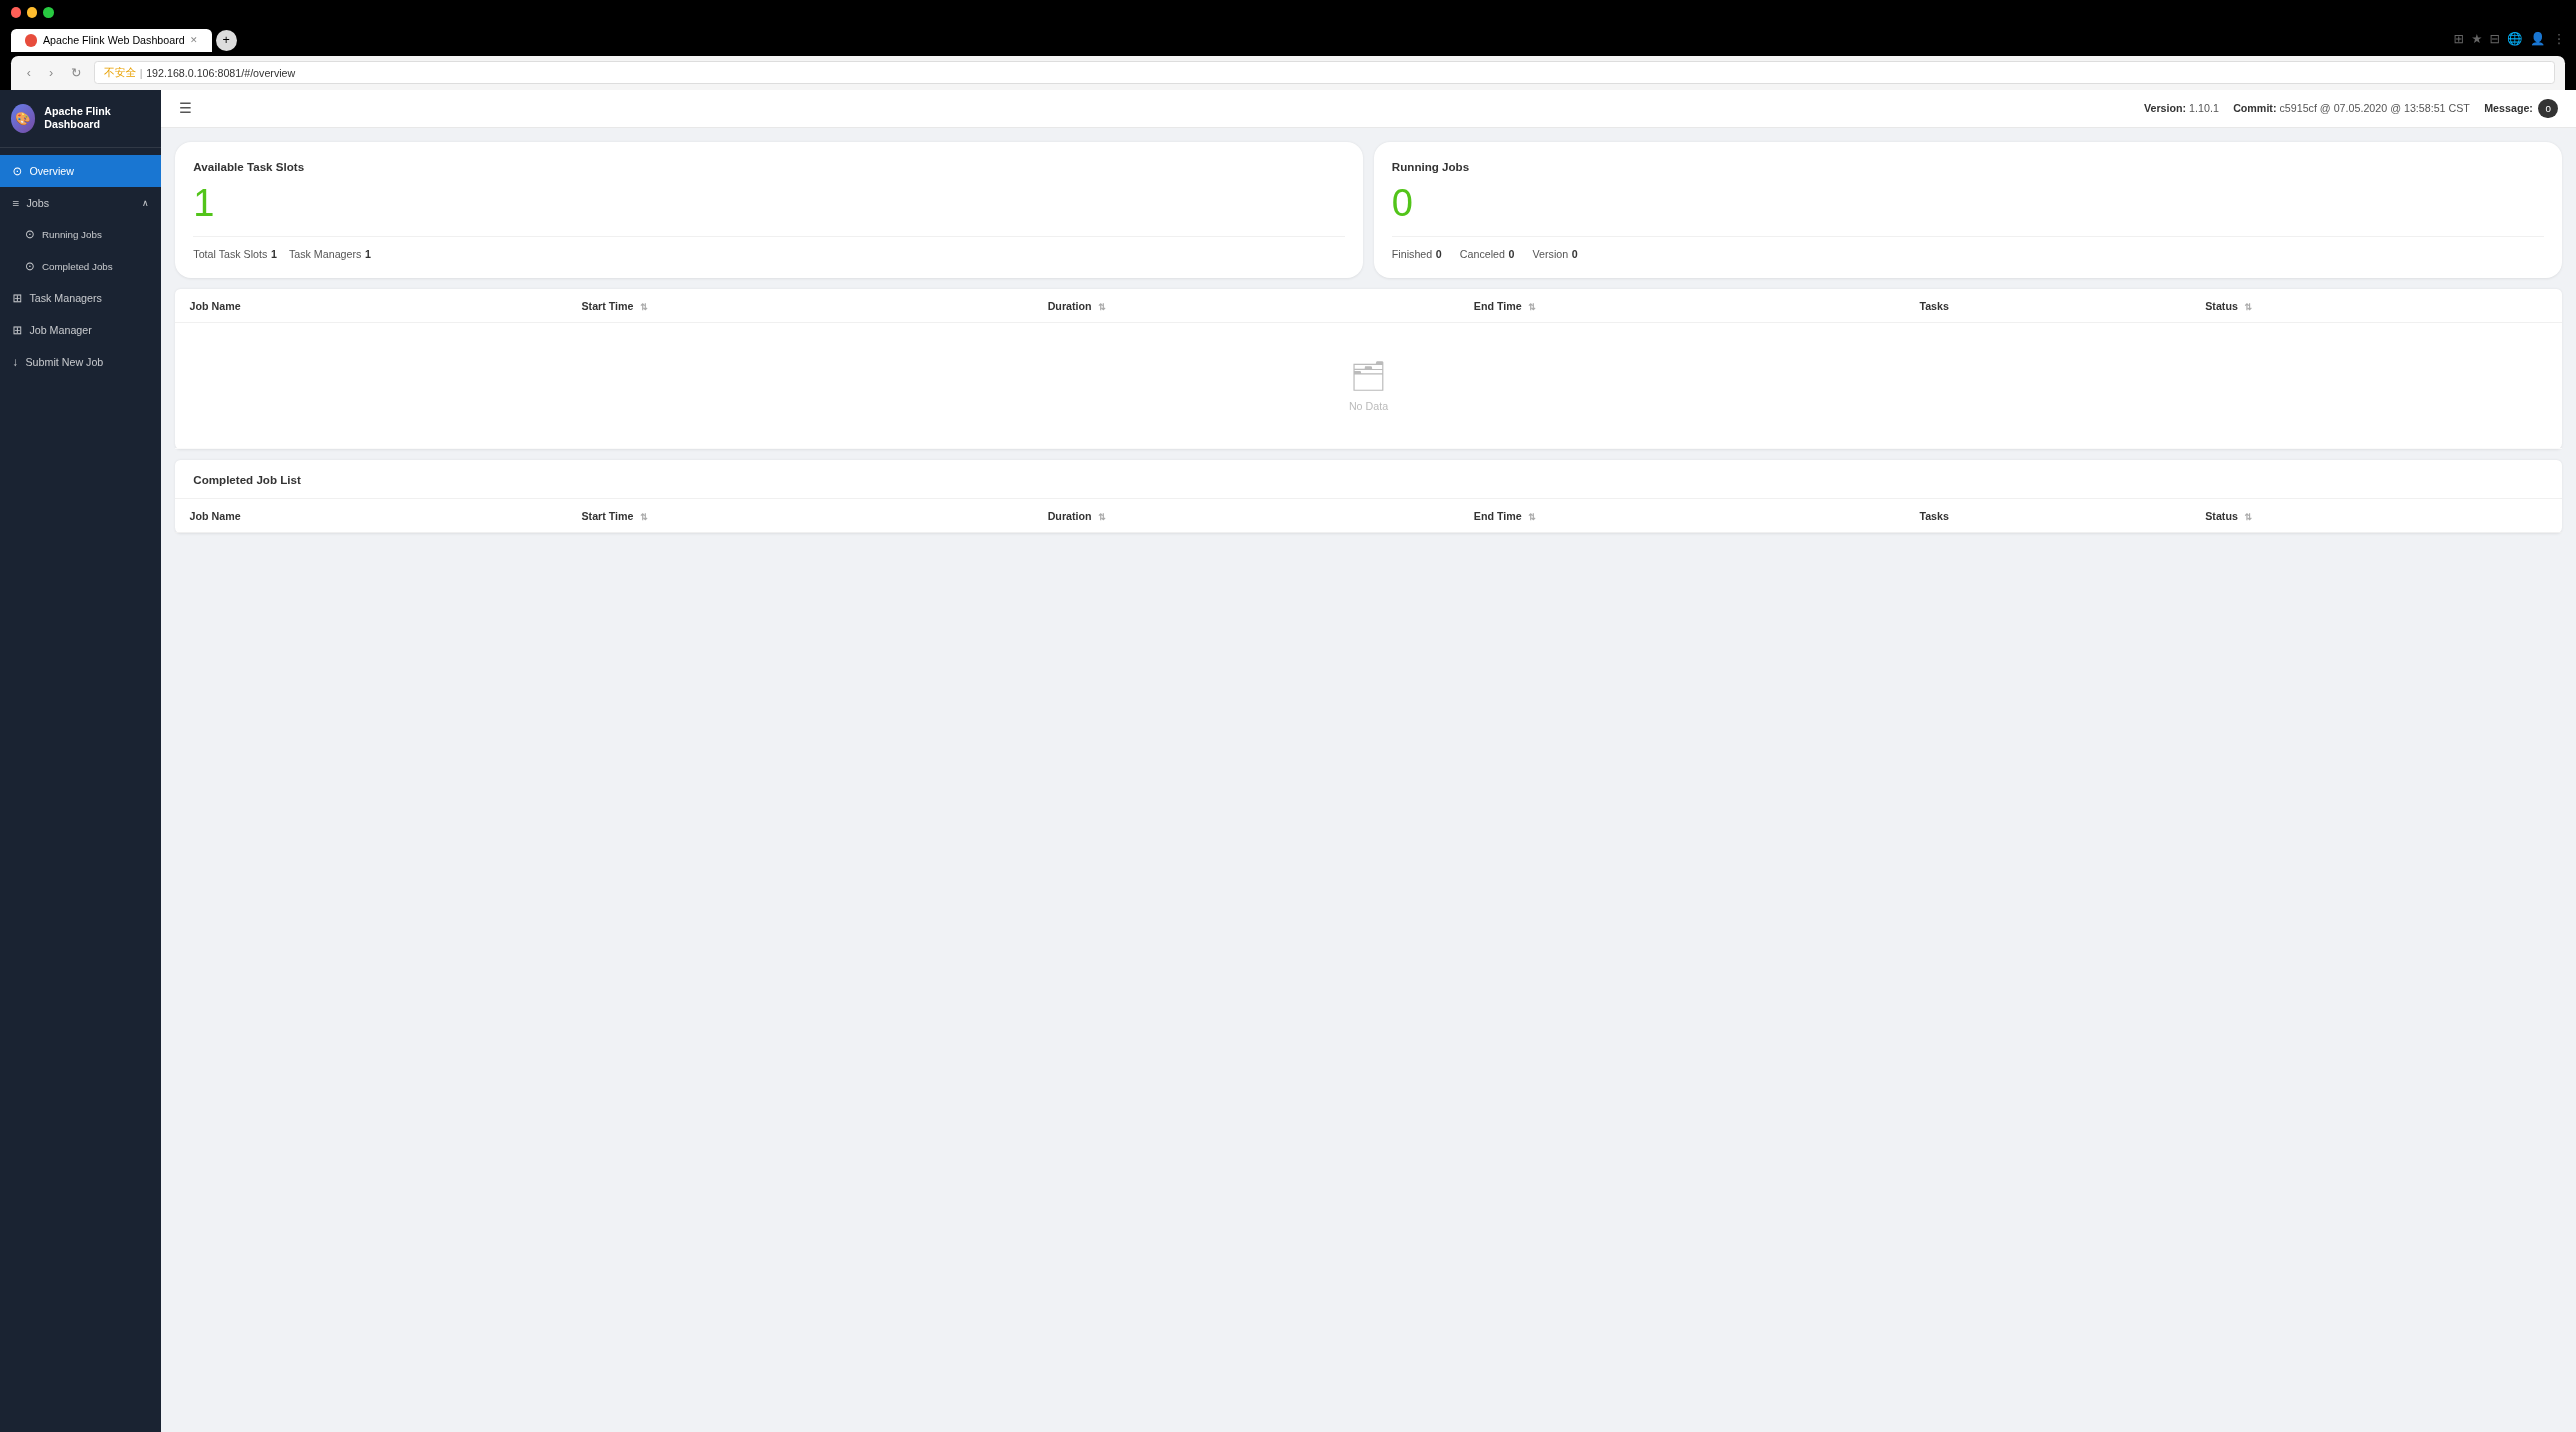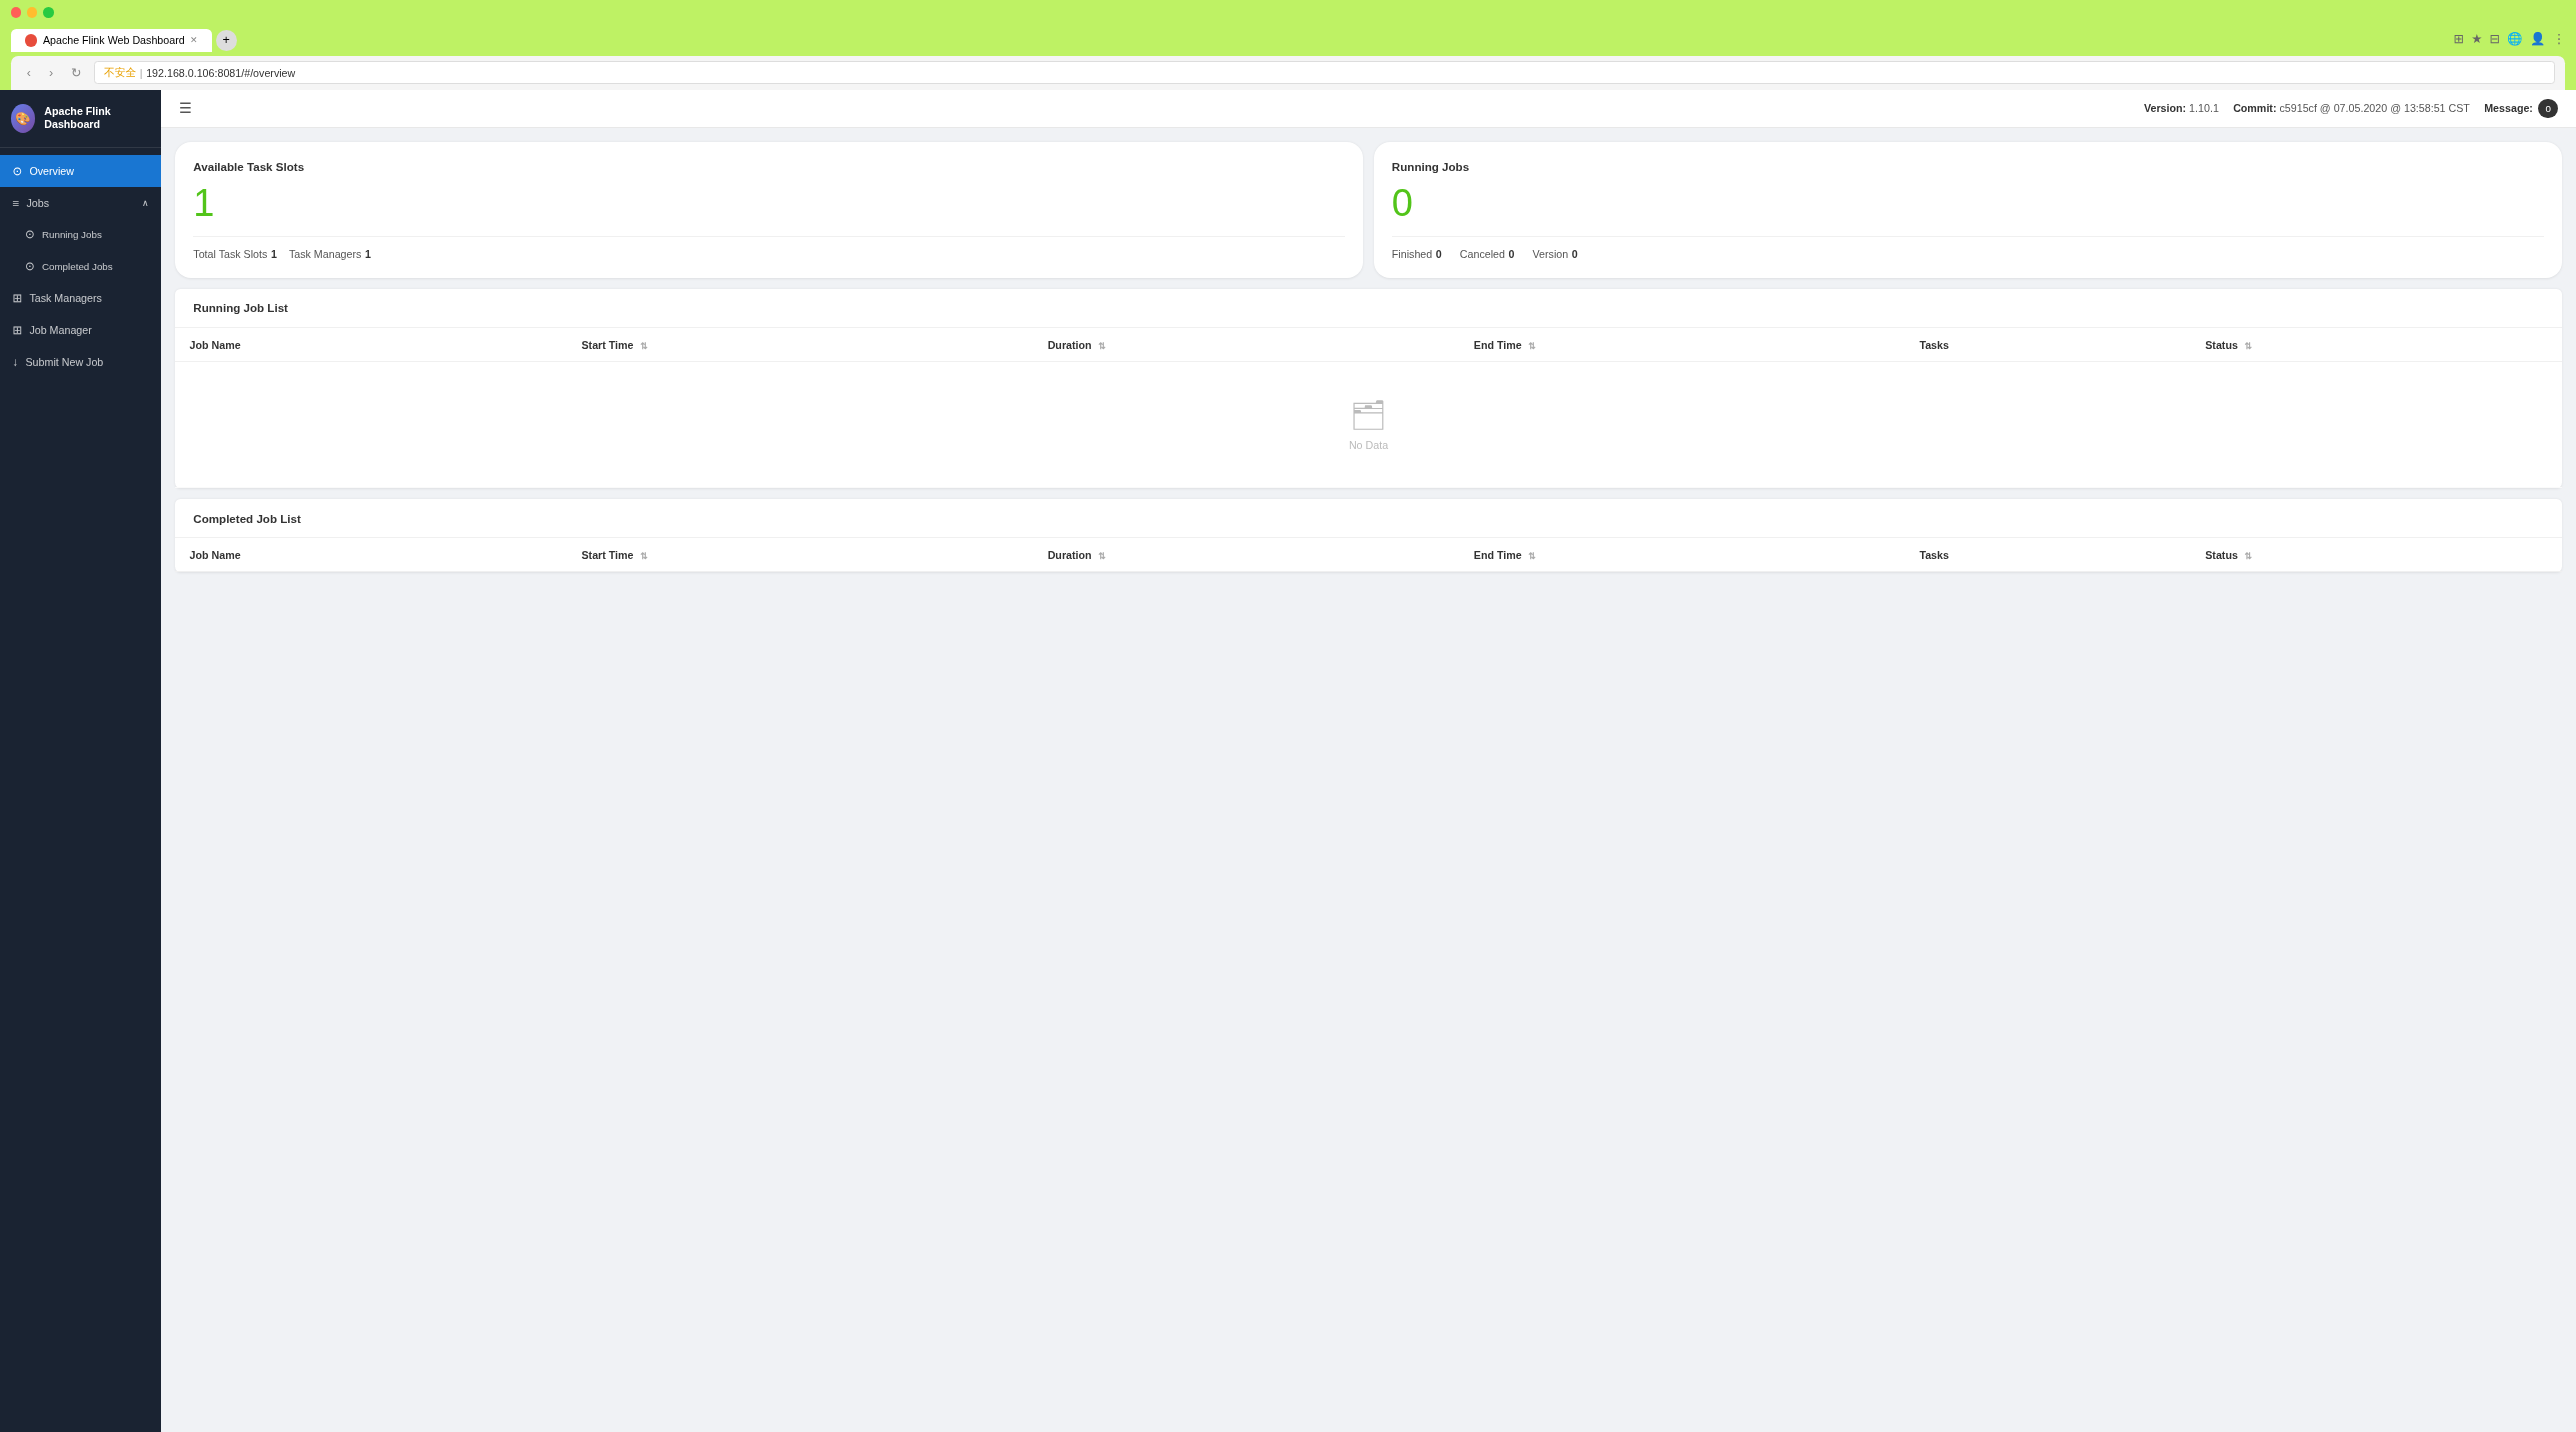--- a/index.html
+++ b/index.html
@@ -1,19 +1,19 @@
 <!DOCTYPE html>
 <html style="font-size:14.3px"><head>
   <meta charset="utf-8">
   <style>
     * { box-sizing: border-box; margin: 0; padding: 0; }
     body { font-family: -apple-system, BlinkMacSystemFont, 'Segoe UI', sans-serif; background: #f0f2f5; display: flex; flex-direction: column; height: 100vh; overflow: hidden; }
 
     
-    .browser-chrome { background: #bef264; padding: 7.2px 10.7px 0; flex-shrink: 0; }
+    .browser-chrome { background: #000000; padding: 7.2px 10.7px 0; flex-shrink: 0; }
     .browser-traffic { display: flex; gap: 5.4px; margin-bottom: 7.2px; }
     .traffic-dot { width: 10.7px; height: 10.7px; border-radius: 50%; }
     .traffic-red { background: #ff5f57; }
     .traffic-yellow { background: #ffbd2e; }
     .traffic-green { background: #28ca41; }
     .browser-toolbar { display: flex; align-items: center; gap: 7.2px; background: #f5f5f5; border-radius: 7.2px 7.2px 0 0; padding: 5.4px 10.7px; }
     .nav-btn { color: #888; font-size: 12.5px; cursor: pointer; background: none; border: none; padding: 1.8px 5.4px; }
     .address-bar { flex: 1; background: white; border: 0.9px solid #ddd; border-radius: 3.6px; padding: 3.6px 9px; font-size: 10.7px; color: #333; display: flex; align-items: center; gap: 3.6px; }
     .tab-bar { display: flex; gap: 1.8px; margin-top: 3.6px; }
     .browser-tab { background: white; padding: 5.4px 14.3px; border-radius: 5.4px 5.4px 0 0; font-size: 10.7px; display: flex; align-items: center; gap: 5.4px; }
@@ -208,21 +208,20 @@
             </div>
             <div class="stat-item">
               <span>Version</span>
               <span class="stat-value">0</span>
             </div>
           </div>
         </div>
       </div>
 
       <div class="section">
-        <div class="section-header">Running Job List</div>
         <div class="table-wrap">
           <table>
             <thead>
               <tr>
                 <th>
                   <span>Job Name</span>
                 </th>
                 <th>
                   <span>Start Time</span>
                   <span class="sort-icon">⇅</span>

